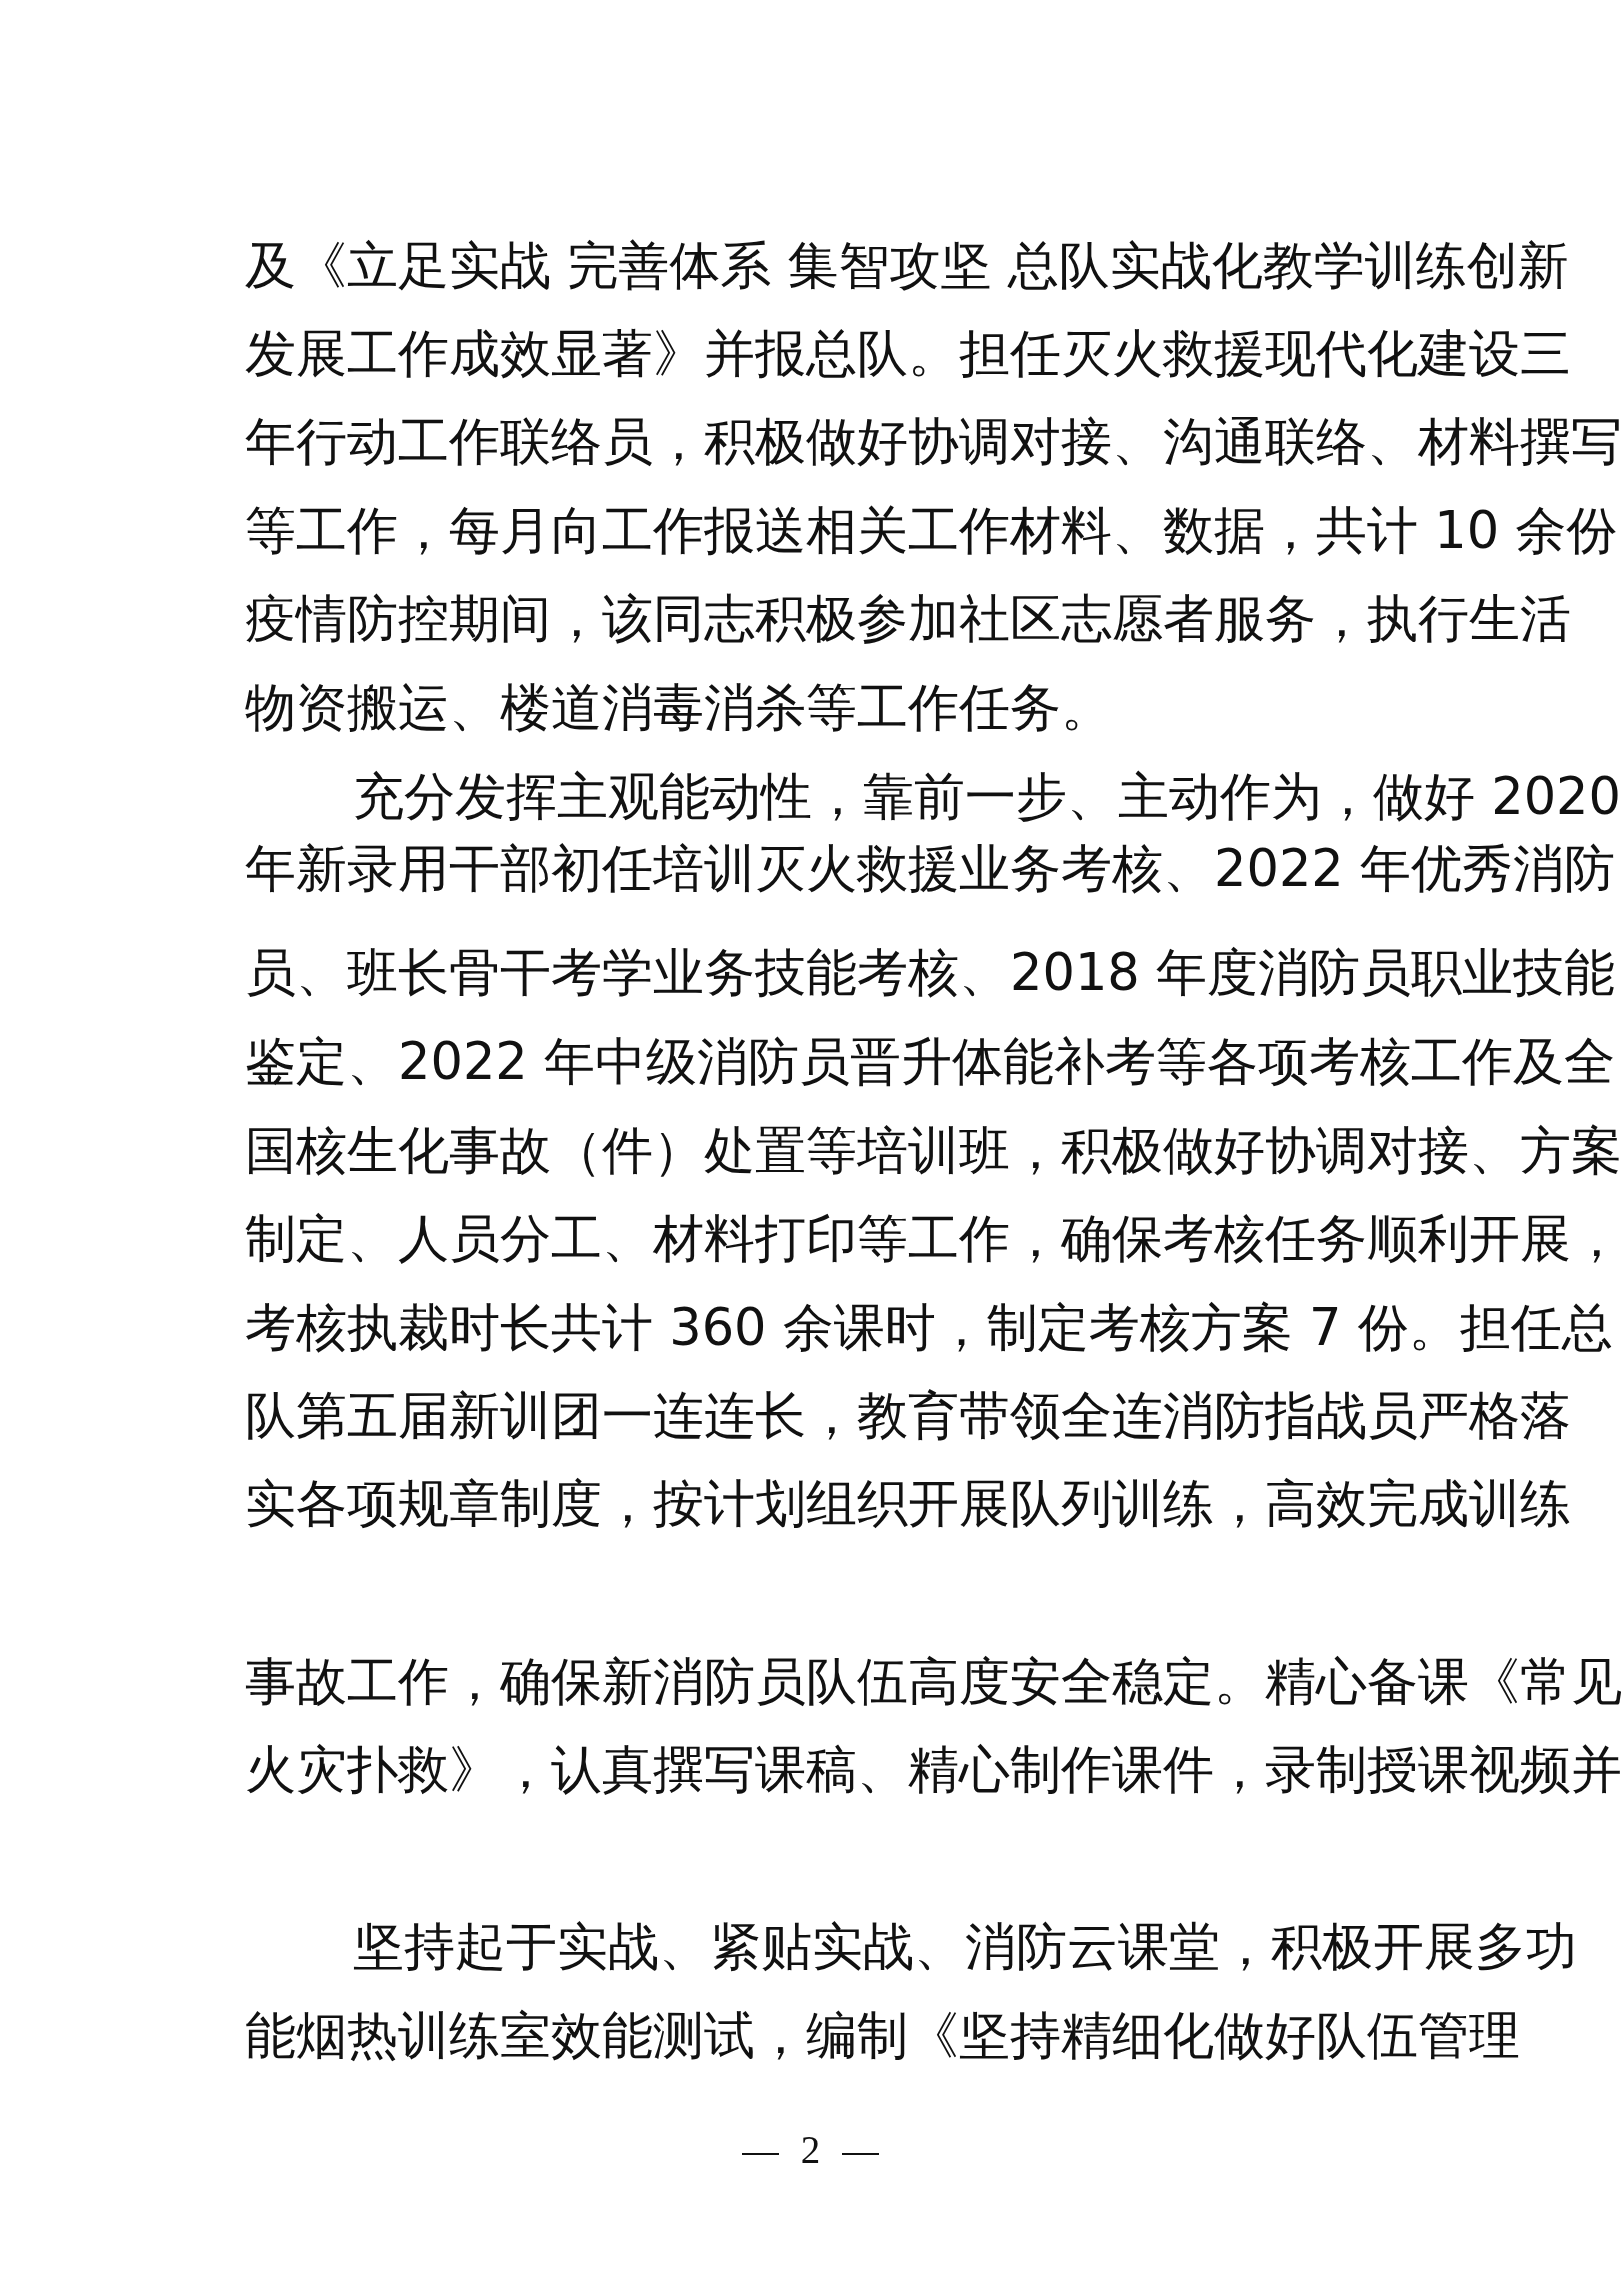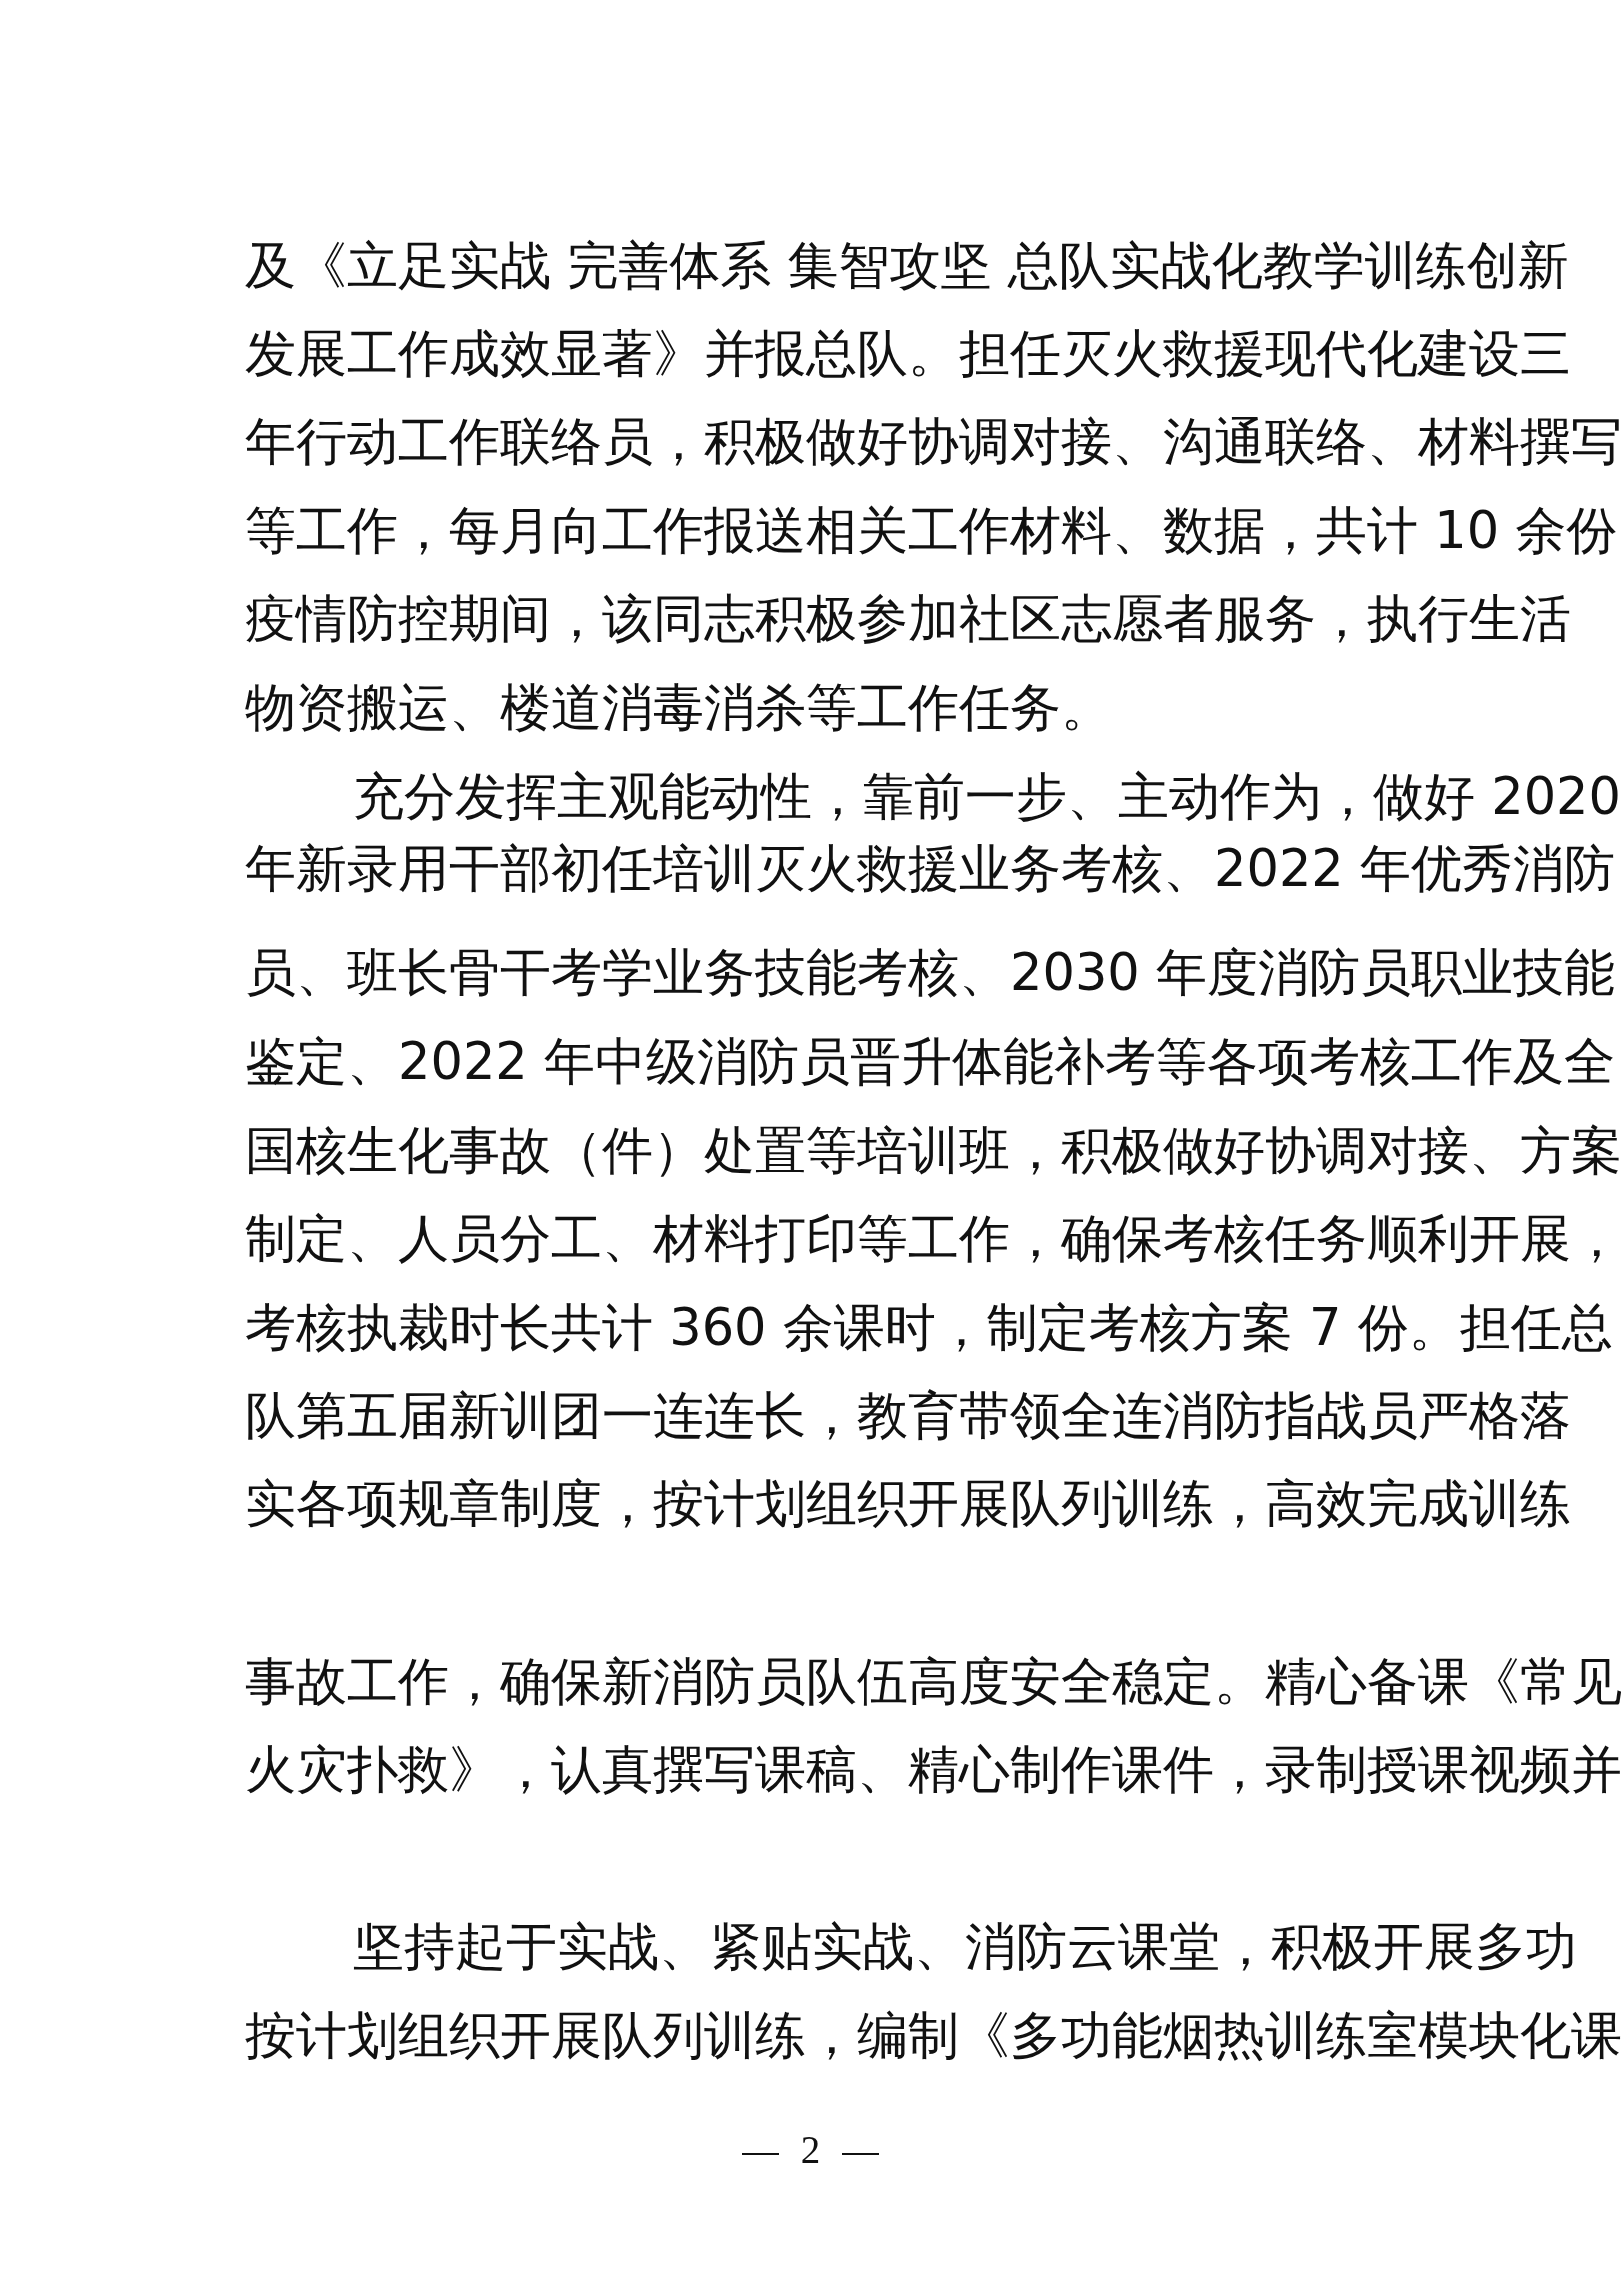--- a/index.html
+++ b/index.html
@@ -38,29 +38,29 @@
 
 <div class="page">
   <div class="line" style="top:222px">及《立足实战 完善体系 集智攻坚 总队实战化教学训练创新</div>
   <div class="line" style="top:310px">发展工作成效显著》并报总队。担任灭火救援现代化建设三</div>
   <div class="line" style="top:398px">年行动工作联络员，积极做好协调对接、沟通联络、材料撰写</div>
   <div class="line" style="top:487px">等工作，每月向工作报送相关工作材料、数据，共计 10 余份。</div>
   <div class="line" style="top:575px">疫情防控期间，该同志积极参加社区志愿者服务，执行生活</div>
   <div class="line last" style="top:664px">物资搬运、楼道消毒消杀等工作任务。</div>
   <div class="line indent" style="top:753px">充分发挥主观能动性，靠前一步、主动作为，做好 2020</div>
   <div class="line" style="top:825px">年新录用干部初任培训灭火救援业务考核、2022 年优秀消防</div>
-  <div class="line" style="top:929px">员、班长骨干考学业务技能考核、2030 年度消防员职业技能</div>
+  <div class="line" style="top:929px">员、班长骨干考学业务技能考核、2018 年度消防员职业技能</div>
   <div class="line" style="top:1018px">鉴定、2022 年中级消防员晋升体能补考等各项考核工作及全</div>
   <div class="line" style="top:1107px">国核生化事故（件）处置等培训班，积极做好协调对接、方案</div>
   <div class="line" style="top:1195px">制定、人员分工、材料打印等工作，确保考核任务顺利开展，</div>
   <div class="line" style="top:1284px">考核执裁时长共计 360 余课时，制定考核方案 7 份。担任总</div>
   <div class="line" style="top:1372px">队第五届新训团一连连长，教育带领全连消防指战员严格落</div>
   <div class="line" style="top:1460px">实各项规章制度，按计划组织开展队列训练，高效完成训练</div>
   <div class="line" style="top:1638px">事故工作，确保新消防员队伍高度安全稳定。精心备课《常见</div>
   <div class="line" style="top:1726px">火灾扑救》，认真撰写课稿、精心制作课件，录制授课视频并</div>
   <div class="line indent" style="top:1903px">坚持起于实战、紧贴实战、消防云课堂，积极开展多功</div>
-  <div class="line" style="top:1992px">按计划组织开展队列训练，编制《多功能烟热训练室模块化课</div>
+  <div class="line" style="top:1992px">能烟热训练室效能测试，编制《坚持精细化做好队伍管理</div>
 
   <div class="footer">
     <span class="dash"></span><span>2</span><span class="dash"></span>
   </div>
 </div>
 
 
 </body></html>

